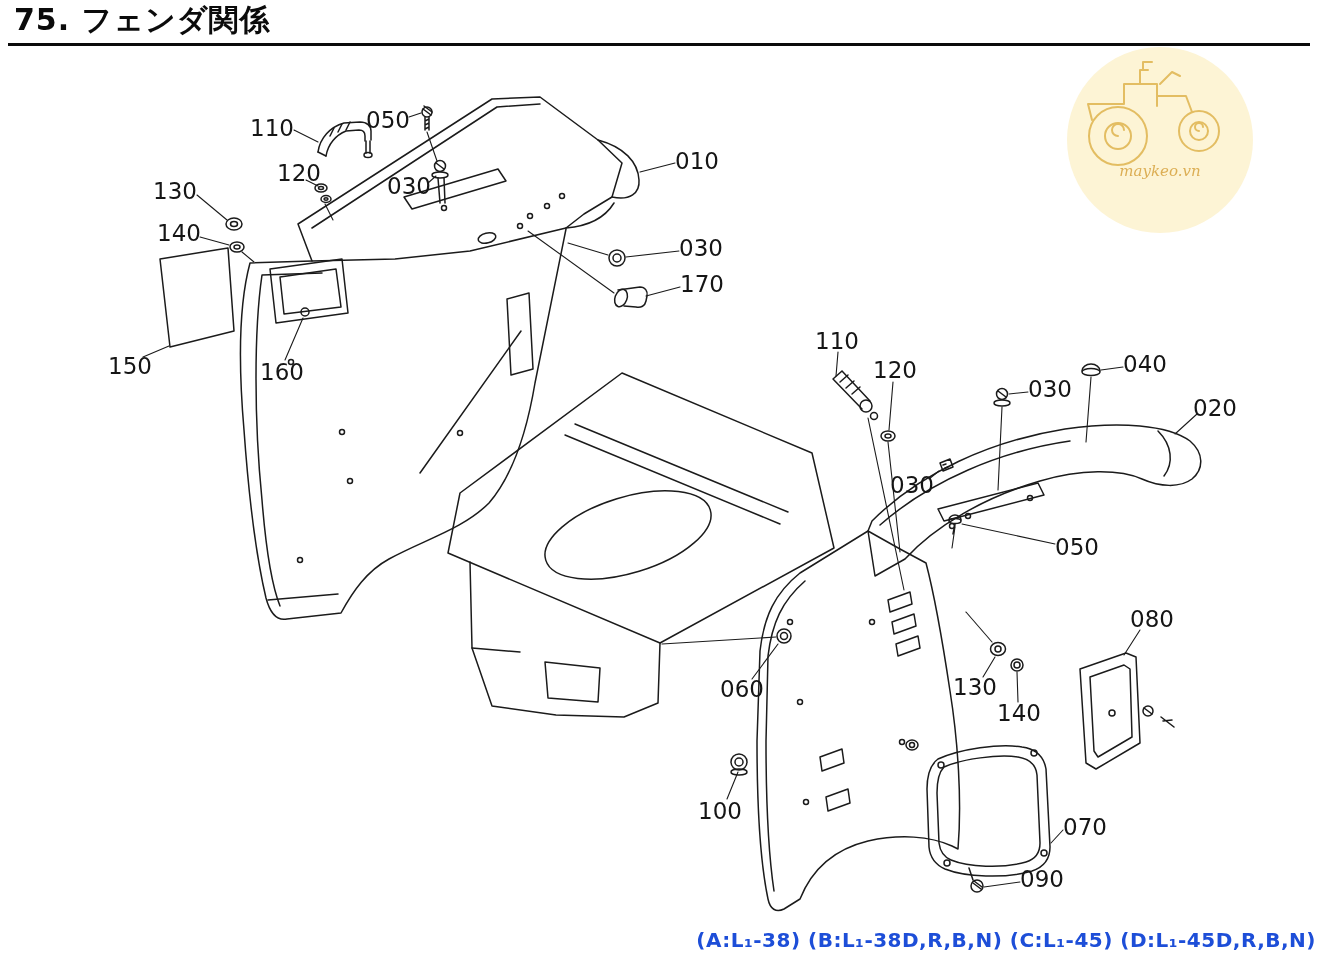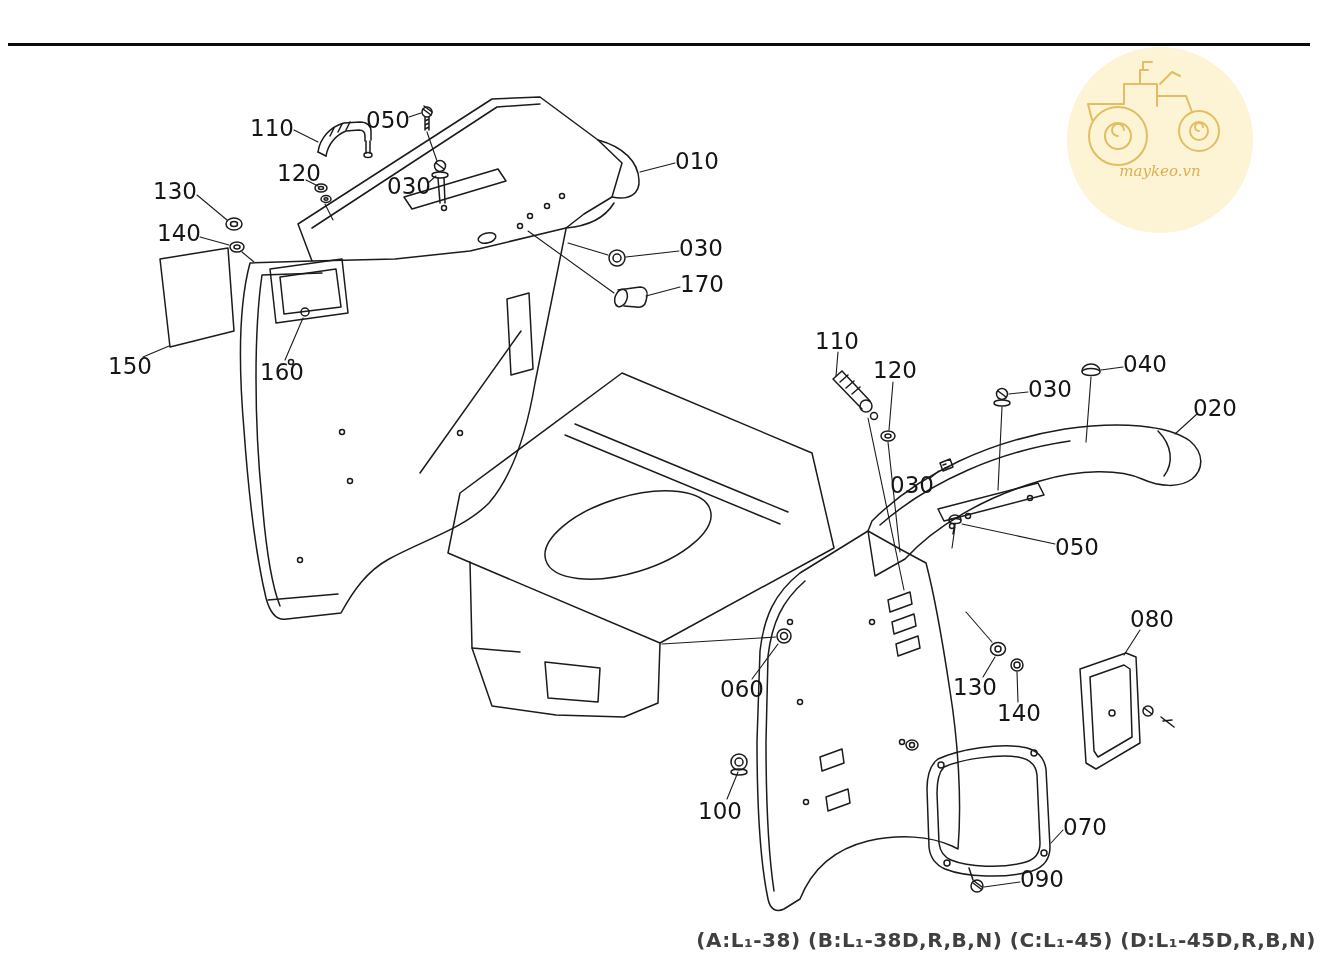--- a/index.html
+++ b/index.html
@@ -13,29 +13,30 @@
     position:absolute;left:14px;top:0px;margin:0;
     font-size:30px;font-weight:bold;color:#0b0b0b;letter-spacing:1px;
     white-space:nowrap;
   }
   .title-rule{
     position:absolute;left:8px;top:43px;width:1302px;height:3px;background:#0b0b0b;
   }
   svg.diagram{position:absolute;left:0;top:0;}
   .footnote{
     position:absolute;right:28px;top:928px;
-    font-size:20px;font-weight:bold;color:#404040;letter-spacing:0.5px;
+    font-size:20px;font-weight:bold;color:#1d4ed8;letter-spacing:0.5px;
     white-space:nowrap;
   }
 </style>
 </head>
 <body>
 
 <div class="sheet">
 
+  <h1 class="title">75. フェンダ関係</h1>
   <div class="title-rule"></div>
 
   <svg class="diagram" width="1344" height="959" viewBox="0 0 1344 959">
 
     <g>
       <circle cx="1160" cy="140" r="93" fill="#fdf4d5"></circle>
       <g fill="none" stroke-width="2" stroke-linecap="round" stroke-linejoin="round" stroke="#e3bd62">
         <circle cx="1118" cy="136" r="29"></circle>
         <circle cx="1118" cy="136" r="13"></circle>
         <path d="M1118,136 a6,6 0 1 1 6,-6"></path>

